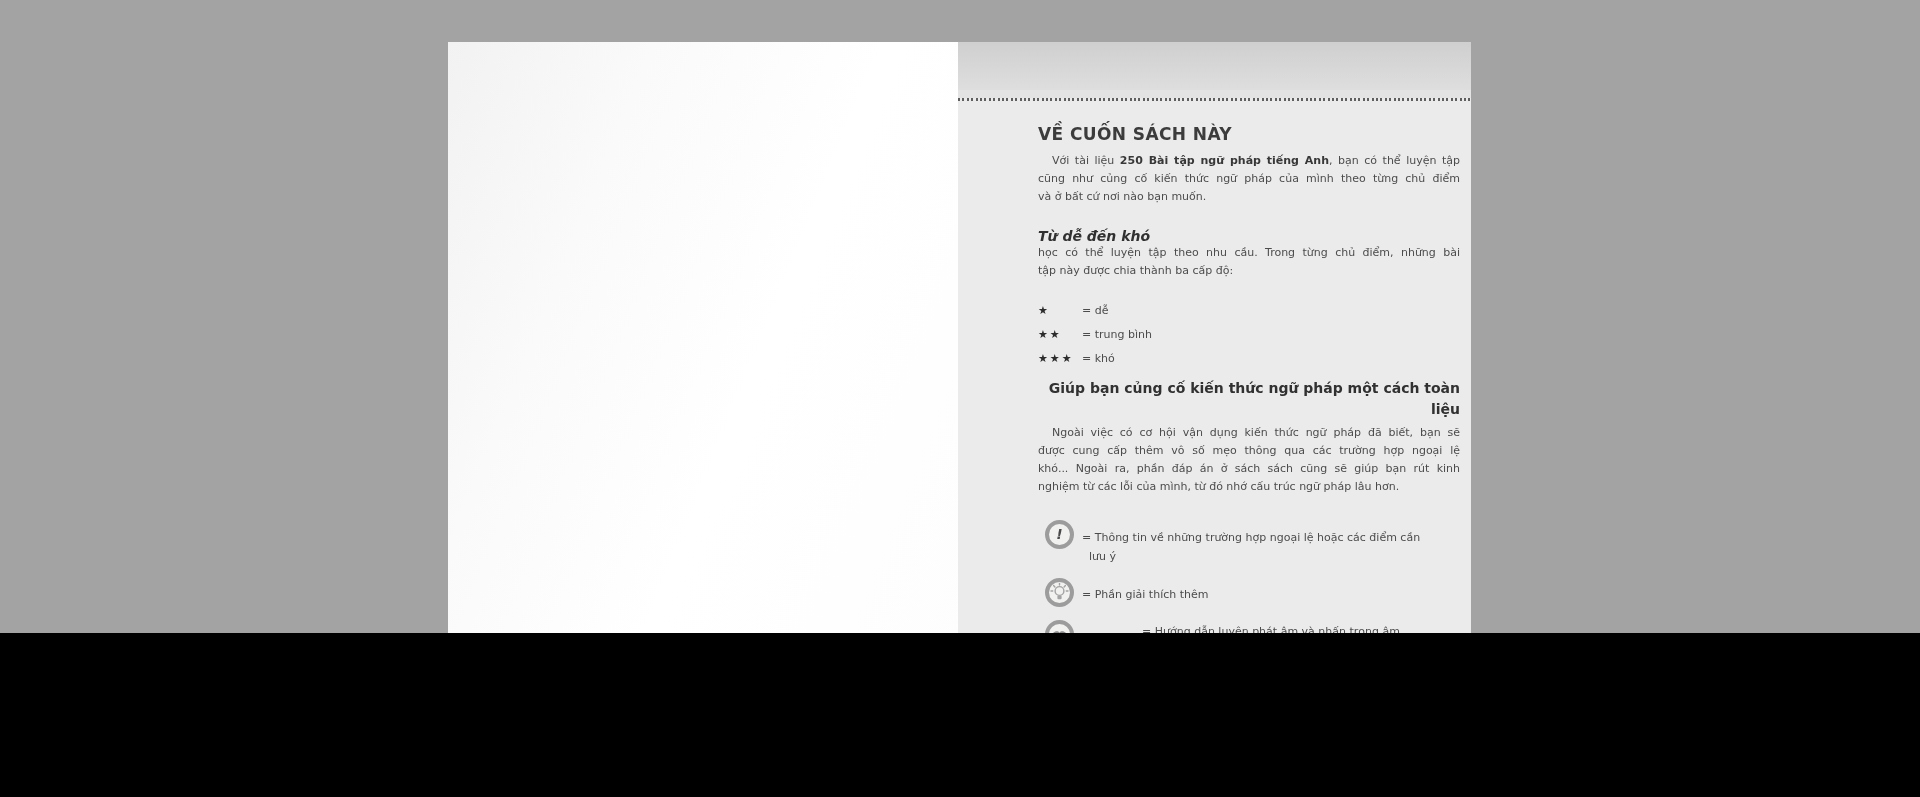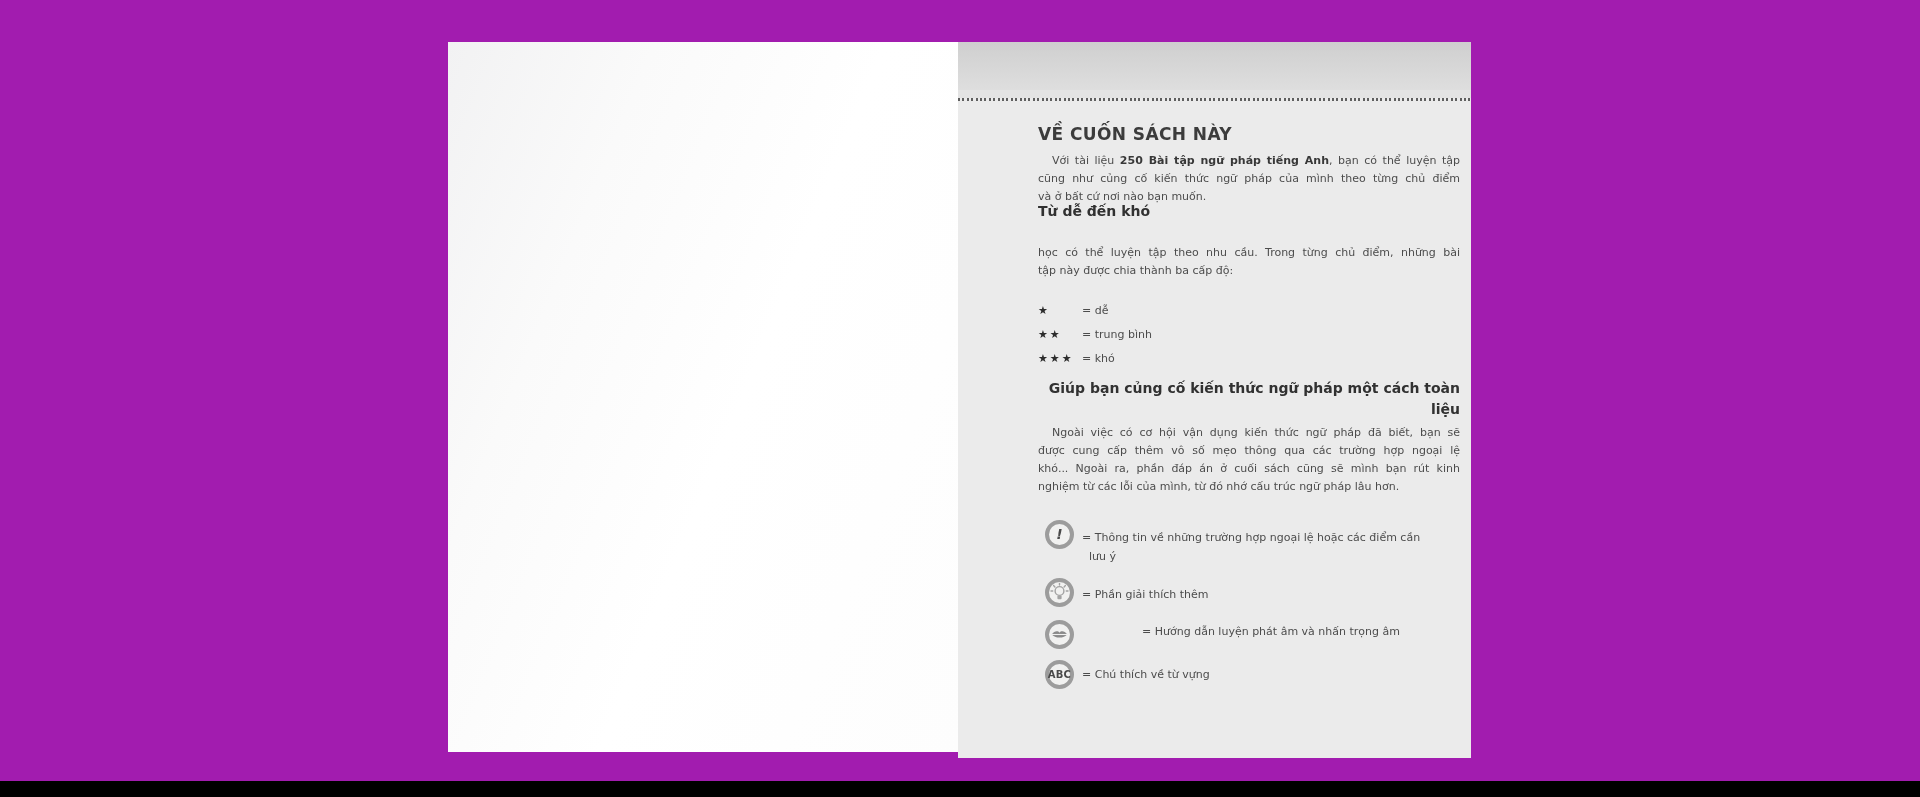--- a/index.html
+++ b/index.html
@@ -1,30 +1,30 @@
 <!DOCTYPE html>
 <html><head>
 <meta charset="utf-8">
 <style>
   html,body{margin:0;padding:0;background:#000;}
-  .stage{position:relative;width:1920px;height:781px;background:#a21caf;overflow:hidden;
+  .stage{position:relative;width:1920px;height:633px;background:#a3a3a3;overflow:hidden;
          font-family:"DejaVu Sans","Liberation Sans",sans-serif;}
   .book{position:absolute;left:0;top:0;width:1920px;height:797px;}
   .page-left{position:absolute;left:448px;top:42px;width:510px;height:710px;
              background:linear-gradient(112deg,#f2f2f3 0%,#fafafa 26%,#ffffff 55%,#fdfdfd 100%);}
   .page-right{position:absolute;left:958px;top:42px;width:513px;height:716px;background:#ebebeb;}
   .band{position:absolute;left:0;top:0;width:513px;height:48px;
         background:linear-gradient(180deg,#cfcfcf 0%,#d8d8d8 60%,#dedede 100%);}
   .band-strip{position:absolute;left:0;top:48px;width:513px;height:8px;background:#e3e3e3;}
   .dots{position:absolute;left:0;top:56px;width:513px;height:3px;
         background-image:repeating-linear-gradient(90deg,#5f5f5f 0 2px,rgba(0,0,0,0) 2px 4.4px);}
   .blk{position:absolute;left:80px;width:422px;color:#4c4c4c;font-size:11px;line-height:18px;}
   .title{top:81px;font-size:17px;line-height:22px;font-weight:600;color:#3c3c3c;letter-spacing:.4px;}
   .p1{top:110px;} .p2{top:202px;} .p3{top:382px;}
-  .h2a{top:159px;} .h2b{top:336px;text-align:right;}
+  .h2a{top:184px;font-style:italic;} .h2b{top:336px;text-align:right;}
   .hd{font-size:14px;line-height:21px;font-weight:700;color:#313131;}
   .line{height:18px;}
   .jline{text-align:justify;text-align-last:justify;white-space:nowrap;overflow:hidden;}
   .indent{padding-left:14px;}
   .bold{font-weight:700;color:#383838;}
   .levels{top:261px;}
   .level-row{display:flex;height:24px;align-items:flex-start;}
   .stars{width:44px;font-size:11px;letter-spacing:2px;color:#2d2d2d;line-height:16px;}
   .level-label{font-size:11px;color:#4c4c4c;line-height:16px;text-align:right;}
   .legend{top:477px;height:200px;}
@@ -82,21 +82,21 @@
       </div>
 
       <div class="blk h2b hd">
         <div>Giúp bạn củng cố kiến thức ngữ pháp một cách toàn</div>
         <div>liệu</div>
       </div>
 
       <div class="blk p3">
         <div class="line jline indent">Ngoài việc có cơ hội vận dụng kiến thức ngữ pháp đã biết, bạn sẽ</div>
         <div class="line jline">được cung cấp thêm vô số mẹo thông qua các trường hợp ngoại lệ</div>
-        <div class="line jline">khó... Ngoài ra, phần đáp án ở cuối sách cũng sẽ mình bạn rút kinh</div>
+        <div class="line jline">khó... Ngoài ra, phần đáp án ở sách sách cũng sẽ giúp bạn rút kinh</div>
         <div class="line">nghiệm từ các lỗi của mình, từ đó nhớ cấu trúc ngữ pháp lâu hơn.</div>
       </div>
 
       <div class="blk legend">
 
         <div class="legend-row" style="top:0;">
           <div class="ring" style="top:1px;">
             <span class="glyph-excl">!</span>
           </div>
           <div class="legend-text" style="top:9px;">

